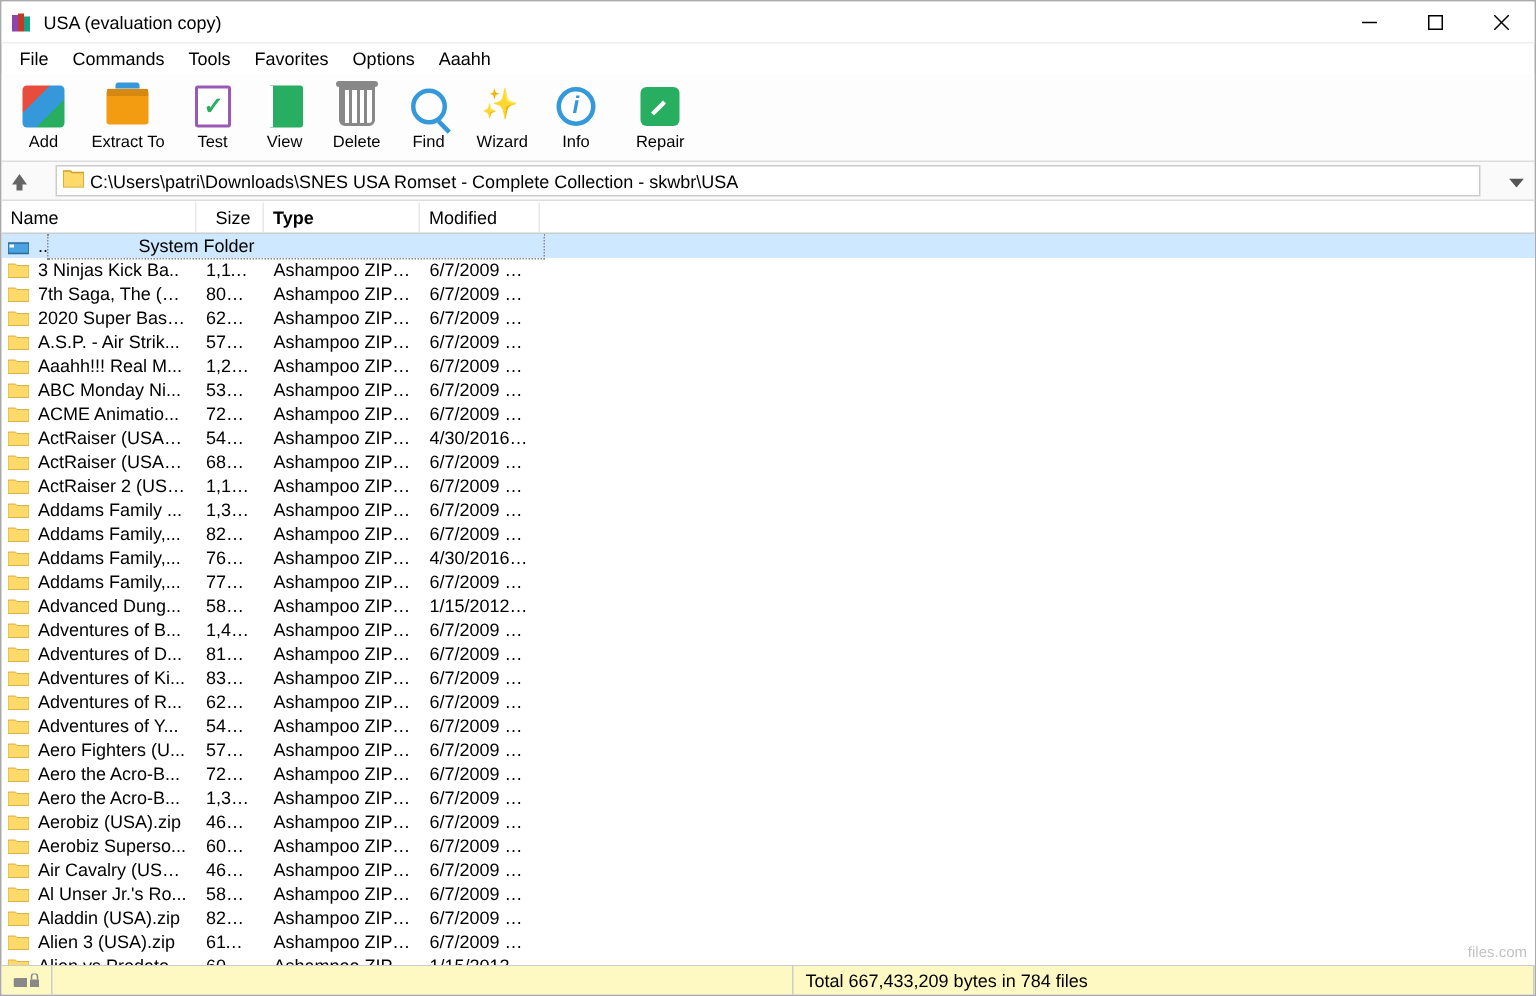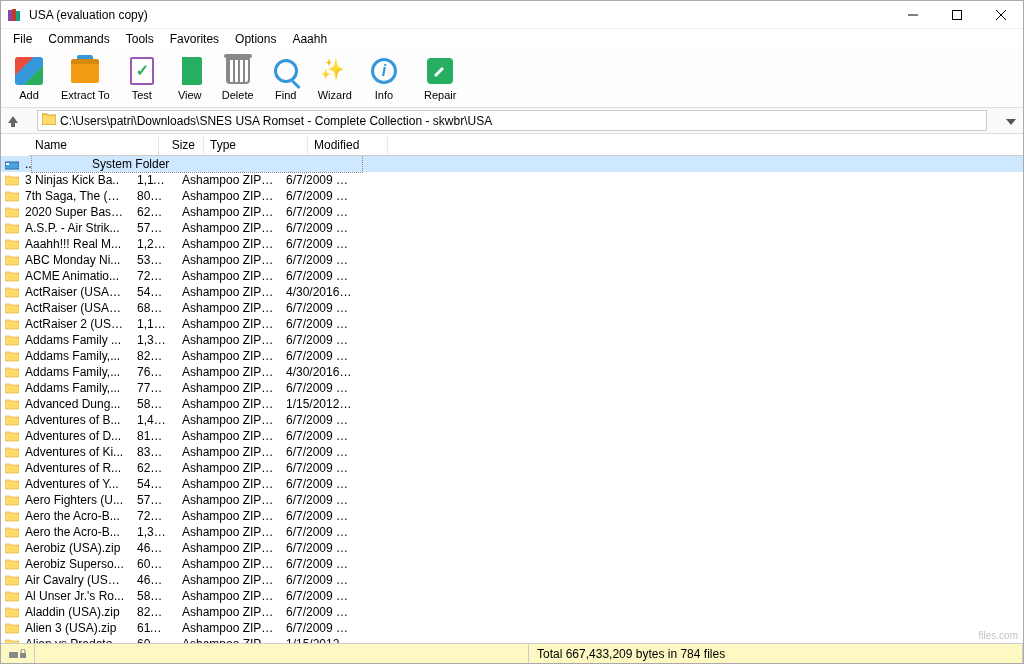--- a/index.html
+++ b/index.html
@@ -18,25 +18,25 @@
 .tool-btn { display: flex; flex-direction: column; align-items: center; padding: 2px 8px 4px 8px; cursor: default; min-width: 48px; }
 .tool-btn .icon { width: 32px; height: 32px; display: flex; align-items: center; justify-content: center; margin-bottom: 2px; }
 .tool-btn .label { font-size: 11px; }
 .tool-sep { width: 8px; }
 
 .pathbar { display: flex; align-items: center; padding: 2px 4px; gap: 16px; border-bottom: 1px solid #ddd; background: #fafafa; }
 .pathbar .up-icon { width: 16px; height: 16px; display:flex; align-items:center; justify-content:center; cursor: pointer; }
 .pathbar .path-input { flex: 1; border: 1px solid #ccc; padding: 2px 4px; background: #fff; display: flex; align-items: center; gap: 4px; }
 .pathbar .dropdown { width: 16px; text-align: center; cursor: pointer; }
 
-.headers { display: flex; border-bottom: 1px solid #ccc; background: #fff; height: 22px; align-items: center; user-select: none; margin-left: 28px; }
+.headers { display: flex; border-bottom: 1px solid #ccc; background: #fff; height: 22px; align-items: center; user-select: none; }
 .headers .col { padding: 3px 6px; font-size: 12px; cursor: default; border-right: 1px solid #e8e8e8; overflow: hidden; white-space: nowrap; }
 .col-name { width: 130px; }
 .col-size { width: 45px; text-align: right; padding-right: 8px !important; }
-.col-type { width: 104px; }
+.col-type { width: 104px; font-weight: bold; }
 .col-modified { width: 80px; flex: 0 0 auto; }
 
 .filelist { flex: 1; overflow-y: auto; overflow-x: hidden; background: #fff; }
 .row { display: flex; align-items: center; height: 16px; padding: 0; cursor: default; white-space: nowrap; }
 .row.selected { background: #cde8ff; }
 .row .cell { padding: 0 6px; overflow: hidden; text-overflow: ellipsis; font-size: 12px; line-height: 16px; }
 .row .icon-cell { width: 18px; padding: 0 0 0 4px; display: flex; align-items: center; }
 .row .name-cell { width: 112px; }
 .row .size-cell { width: 45px; text-align: right; padding-right: 8px; }
 .row .type-cell { width: 104px; }

